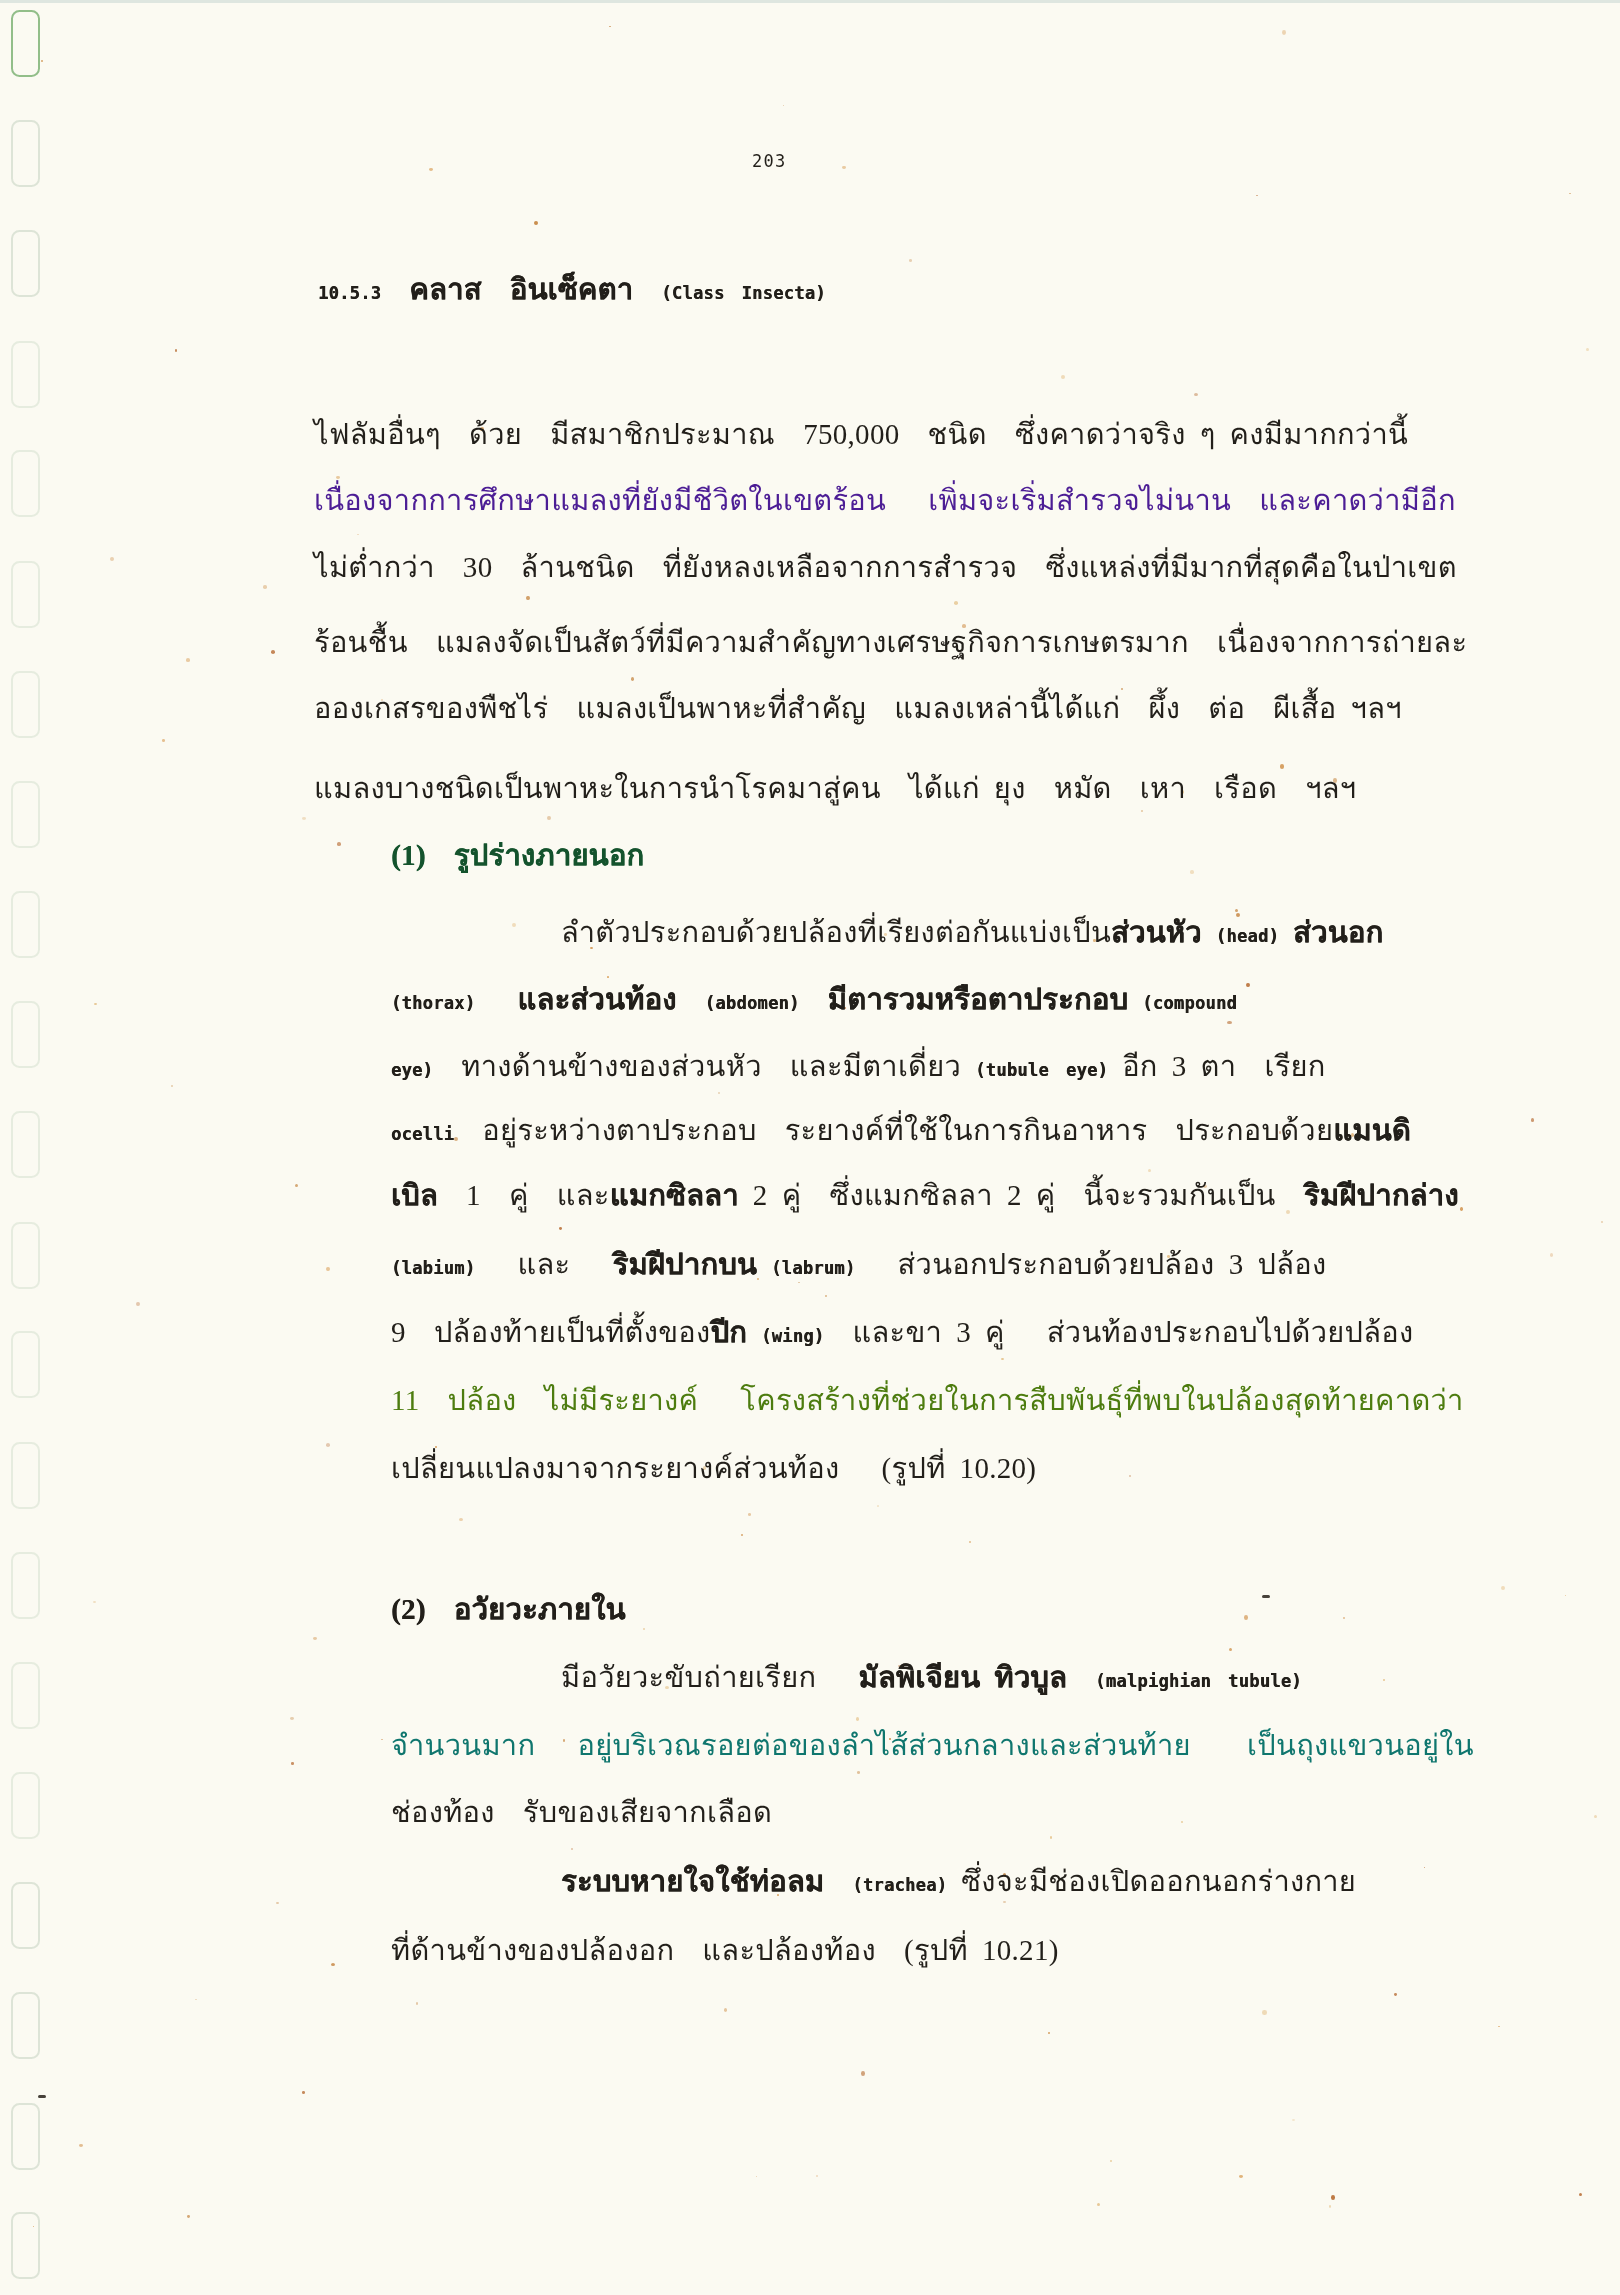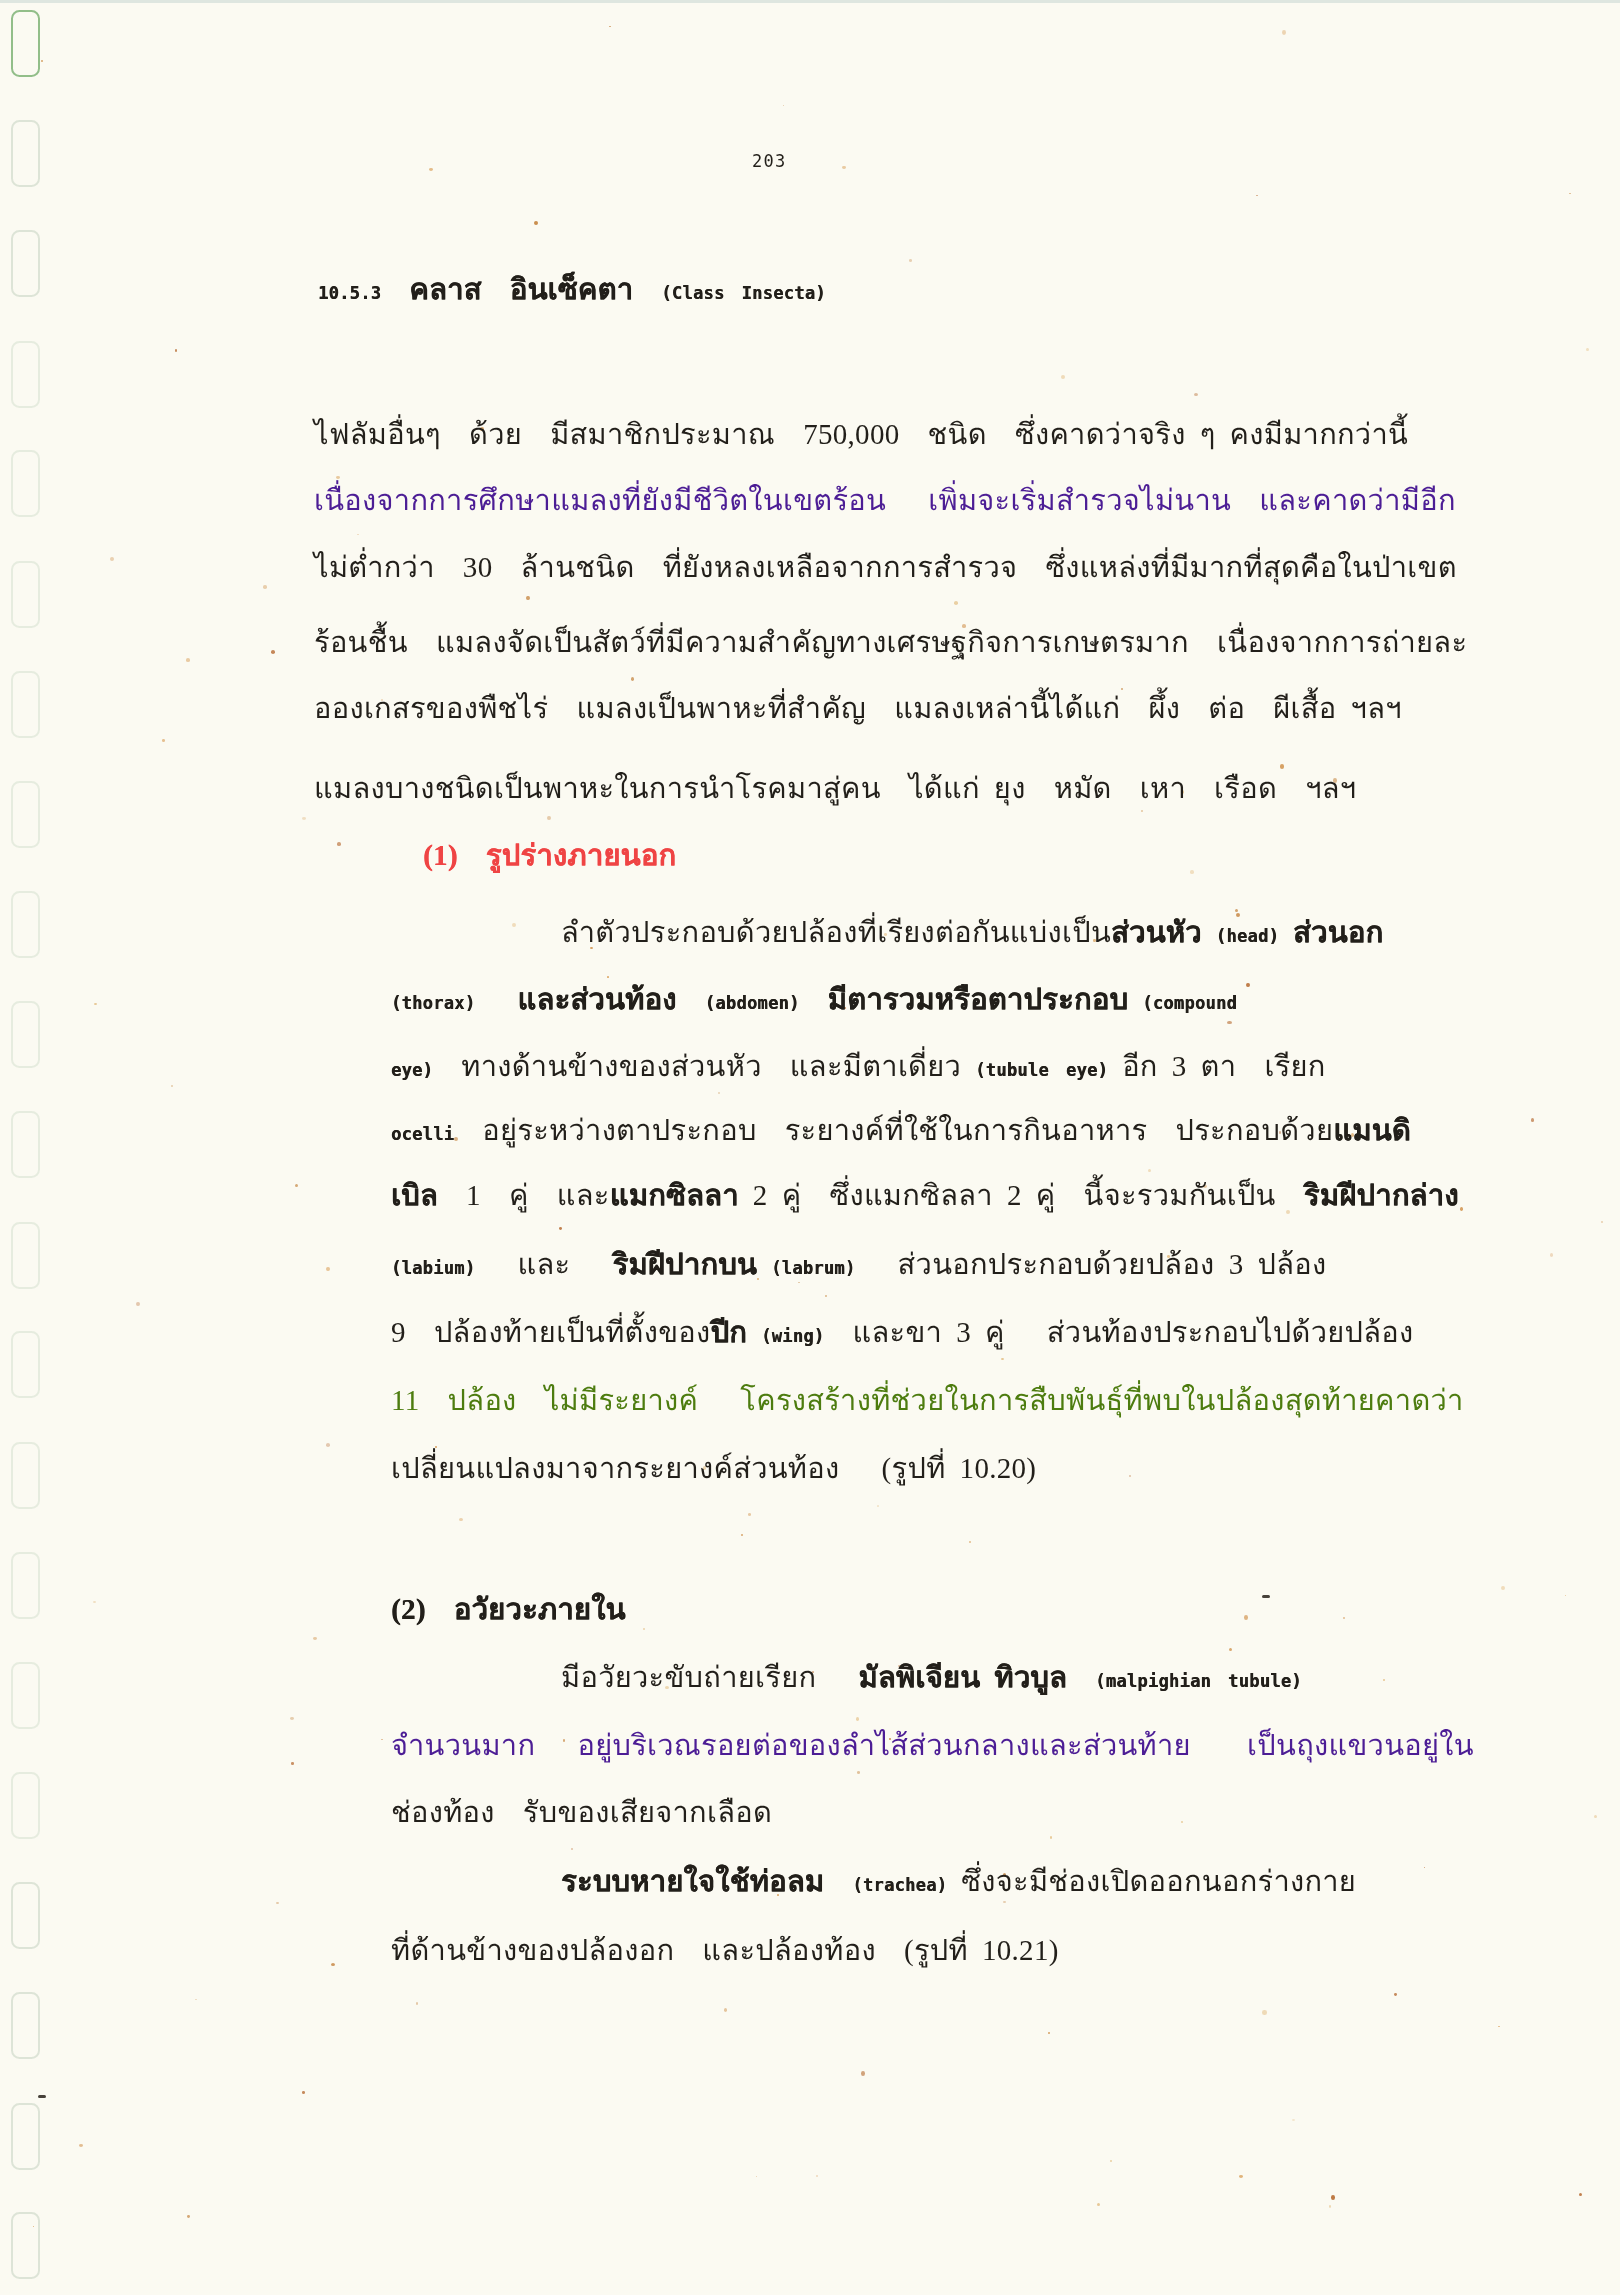--- a/index.html
+++ b/index.html
@@ -215,32 +215,32 @@
     </div>
   <div class="text-layer" id="text-layer" data-name="page-text-layer">
       <div class="text-line" data-name="page-number" style="left: 752px; top: 137px; color: rgb(34, 31, 26);"><span class="mono" data-name="text-segment">203</span></div>
       <div class="text-line" data-name="section-heading" style="left: 318px; top: 271px; color: rgb(34, 31, 26);"><span class="mono bold" data-name="emphasized-text-segment">10.5.3</span><span class="bold" data-name="emphasized-text-segment">  คลาส  อินเซ็คตา  </span><span class="mono bold" data-name="emphasized-text-segment">(Class Insecta)</span></div>
       <div class="text-line" data-name="body-line" style="left: 314px; top: 416px; color: rgb(34, 31, 26);"><span data-name="text-segment">ไฟลัมอื่นๆ  ด้วย  มีสมาชิกประมาณ  750,000  ชนิด  ซึ่งคาดว่าจริง ๆ คงมีมากกว่านี้</span></div>
       <div class="text-line" data-name="body-line" style="left: 314px; top: 482px; color: #4c1d95;"><span data-name="text-segment">เนื่องจากการศึกษาแมลงที่ยังมีชีวิตในเขตร้อน   เพิ่มจะเริ่มสำรวจไม่นาน  และคาดว่ามีอีก</span></div>
       <div class="text-line" data-name="body-line" style="left: 314px; top: 549px; color: rgb(34, 31, 26);"><span data-name="text-segment">ไม่ต่ำกว่า  30  ล้านชนิด  ที่ยังหลงเหลือจากการสำรวจ  ซึ่งแหล่งที่มีมากที่สุดคือในป่าเขต</span></div>
       <div class="text-line" data-name="body-line" style="left: 314px; top: 624px; color: rgb(34, 31, 26);"><span data-name="text-segment">ร้อนชื้น  แมลงจัดเป็นสัตว์ที่มีความสำคัญทางเศรษฐกิจการเกษตรมาก  เนื่องจากการถ่ายละ</span></div>
       <div class="text-line" data-name="body-line" style="left: 314px; top: 690px; color: rgb(34, 31, 26);"><span data-name="text-segment">อองเกสรของพืชไร่  แมลงเป็นพาหะที่สำคัญ  แมลงเหล่านี้ได้แก่  ผึ้ง  ต่อ  ผีเสื้อ ฯลฯ</span></div>
       <div class="text-line" data-name="body-line" style="left: 314px; top: 770px; color: rgb(34, 31, 26);"><span data-name="text-segment">แมลงบางชนิดเป็นพาหะในการนำโรคมาสู่คน  ได้แก่ ยุง  หมัด  เหา  เรือด  ฯลฯ</span></div>
-      <div class="text-line" data-name="subsection-heading" style="left: 391px; top: 837px; color: #ef4444; margin-left: 32px;"><span class="bold" data-name="emphasized-text-segment">(1)  รูปร่างภายนอก</span></div>
+      <div class="text-line" data-name="subsection-heading" style="left: 391px; top: 837px; color: #14532d;"><span class="bold" data-name="emphasized-text-segment">(1)  รูปร่างภายนอก</span></div>
       <div class="text-line" data-name="body-line" style="left: 561px; top: 914px; color: rgb(34, 31, 26);"><span data-name="text-segment">ลำตัวประกอบด้วยปล้องที่เรียงต่อกันแบ่งเป็น</span><span class="bold" data-name="emphasized-text-segment">ส่วนหัว </span><span class="mono bold" data-name="emphasized-text-segment">(head)</span><span class="bold" data-name="emphasized-text-segment"> ส่วนอก</span></div>
       <div class="text-line" data-name="body-line" style="left: 391px; top: 981px; color: rgb(34, 31, 26);"><span class="mono bold" data-name="emphasized-text-segment">(thorax)</span><span class="bold" data-name="emphasized-text-segment">   และส่วนท้อง  </span><span class="mono bold" data-name="emphasized-text-segment">(abdomen)</span><span class="bold" data-name="emphasized-text-segment">  มีตารวมหรือตาประกอบ </span><span class="mono bold" data-name="emphasized-text-segment">(compound</span></div>
       <div class="text-line" data-name="body-line" style="left: 391px; top: 1048px; color: rgb(34, 31, 26);"><span class="mono bold" data-name="emphasized-text-segment">eye)</span><span data-name="text-segment">  ทางด้านข้างของส่วนหัว  และมีตาเดี่ยว </span><span class="mono bold" data-name="emphasized-text-segment">(tubule eye)</span><span data-name="text-segment"> อีก 3 ตา  เรียก</span></div>
       <div class="text-line" data-name="body-line" style="left: 391px; top: 1112px; color: rgb(34, 31, 26);"><span class="mono bold" data-name="emphasized-text-segment">ocelli</span><span data-name="text-segment">  อยู่ระหว่างตาประกอบ  ระยางค์ที่ใช้ในการกินอาหาร  ประกอบด้วย</span><span class="bold" data-name="emphasized-text-segment">แมนดิ</span></div>
       <div class="text-line" data-name="body-line" style="left: 391px; top: 1177px; color: rgb(34, 31, 26);"><span class="bold" data-name="emphasized-text-segment">เบิล</span><span data-name="text-segment">  1  คู่  และ</span><span class="bold" data-name="emphasized-text-segment">แมกซิลลา</span><span data-name="text-segment"> 2 คู่  ซึ่งแมกซิลลา 2 คู่  นี้จะรวมกันเป็น  </span><span class="bold" data-name="emphasized-text-segment">ริมฝีปากล่าง</span></div>
       <div class="text-line" data-name="body-line" style="left: 391px; top: 1246px; color: rgb(34, 31, 26);"><span class="mono bold" data-name="emphasized-text-segment">(labium)</span><span data-name="text-segment">   และ   </span><span class="bold" data-name="emphasized-text-segment">ริมฝีปากบน </span><span class="mono bold" data-name="emphasized-text-segment">(labrum)</span><span data-name="text-segment">   ส่วนอกประกอบด้วยปล้อง 3 ปล้อง</span></div>
       <div class="text-line" data-name="body-line" style="left: 391px; top: 1314px; color: rgb(34, 31, 26);"><span data-name="text-segment">9  ปล้องท้ายเป็นที่ตั้งของ</span><span class="bold" data-name="emphasized-text-segment">ปีก </span><span class="mono bold" data-name="emphasized-text-segment">(wing)</span><span data-name="text-segment">  และขา 3 คู่   ส่วนท้องประกอบไปด้วยปล้อง</span></div>
       <div class="text-line" data-name="body-line" style="left: 391px; top: 1382px; color: #4d7c0f;"><span data-name="text-segment">11  ปล้อง  ไม่มีระยางค์   โครงสร้างที่ช่วยในการสืบพันธุ์ที่พบในปล้องสุดท้ายคาดว่า</span></div>
       <div class="text-line" data-name="body-line" style="left: 391px; top: 1450px; color: rgb(34, 31, 26);"><span data-name="text-segment">เปลี่ยนแปลงมาจากระยางค์ส่วนท้อง   (รูปที่ 10.20)</span></div>
       <div class="text-line" data-name="subsection-heading" style="left: 391px; top: 1591px; color: rgb(34, 31, 26);"><span class="bold" data-name="emphasized-text-segment">(2)  อวัยวะภายใน</span></div>
       <div class="text-line" data-name="body-line" style="left: 561px; top: 1659px; color: rgb(34, 31, 26);"><span data-name="text-segment">มีอวัยวะขับถ่ายเรียก   </span><span class="bold" data-name="emphasized-text-segment">มัลพิเจียน ทิวบูล  </span><span class="mono bold" data-name="emphasized-text-segment">(malpighian tubule)</span></div>
-      <div class="text-line" data-name="body-line" style="left: 391px; top: 1727px; color: #4c1d95; text-align: center;"><span data-name="text-segment">จำนวนมาก   อยู่บริเวณรอยต่อของลำไส้ส่วนกลางและส่วนท้าย    เป็นถุงแขวนอยู่ใน</span></div>
+      <div class="text-line" data-name="body-line" style="left: 391px; top: 1727px; color: #0f766e; text-align: center;"><span data-name="text-segment">จำนวนมาก   อยู่บริเวณรอยต่อของลำไส้ส่วนกลางและส่วนท้าย    เป็นถุงแขวนอยู่ใน</span></div>
       <div class="text-line" data-name="body-line" style="left: 391px; top: 1794px; color: rgb(34, 31, 26);"><span data-name="text-segment">ช่องท้อง  รับของเสียจากเลือด</span></div>
       <div class="text-line" data-name="body-line" style="left: 561px; top: 1863px; color: rgb(34, 31, 26);"><span class="bold" data-name="emphasized-text-segment">ระบบหายใจใช้ท่อลม  </span><span class="mono bold" data-name="emphasized-text-segment">(trachea)</span><span data-name="text-segment"> ซึ่งจะมีช่องเปิดออกนอกร่างกาย</span></div>
       <div class="text-line" data-name="body-line" style="left: 391px; top: 1932px; color: rgb(34, 31, 26);"><span data-name="text-segment">ที่ด้านข้างของปล้องอก  และปล้องท้อง  (รูปที่ 10.21)</span></div>
     </div>
   <div class="bottom-edge-line" id="bottom-edge-line" data-name="page-bottom-scan-edge" style="background: rgb(216, 226, 221);"></div>
 </div>
 
 
 </body></html>

